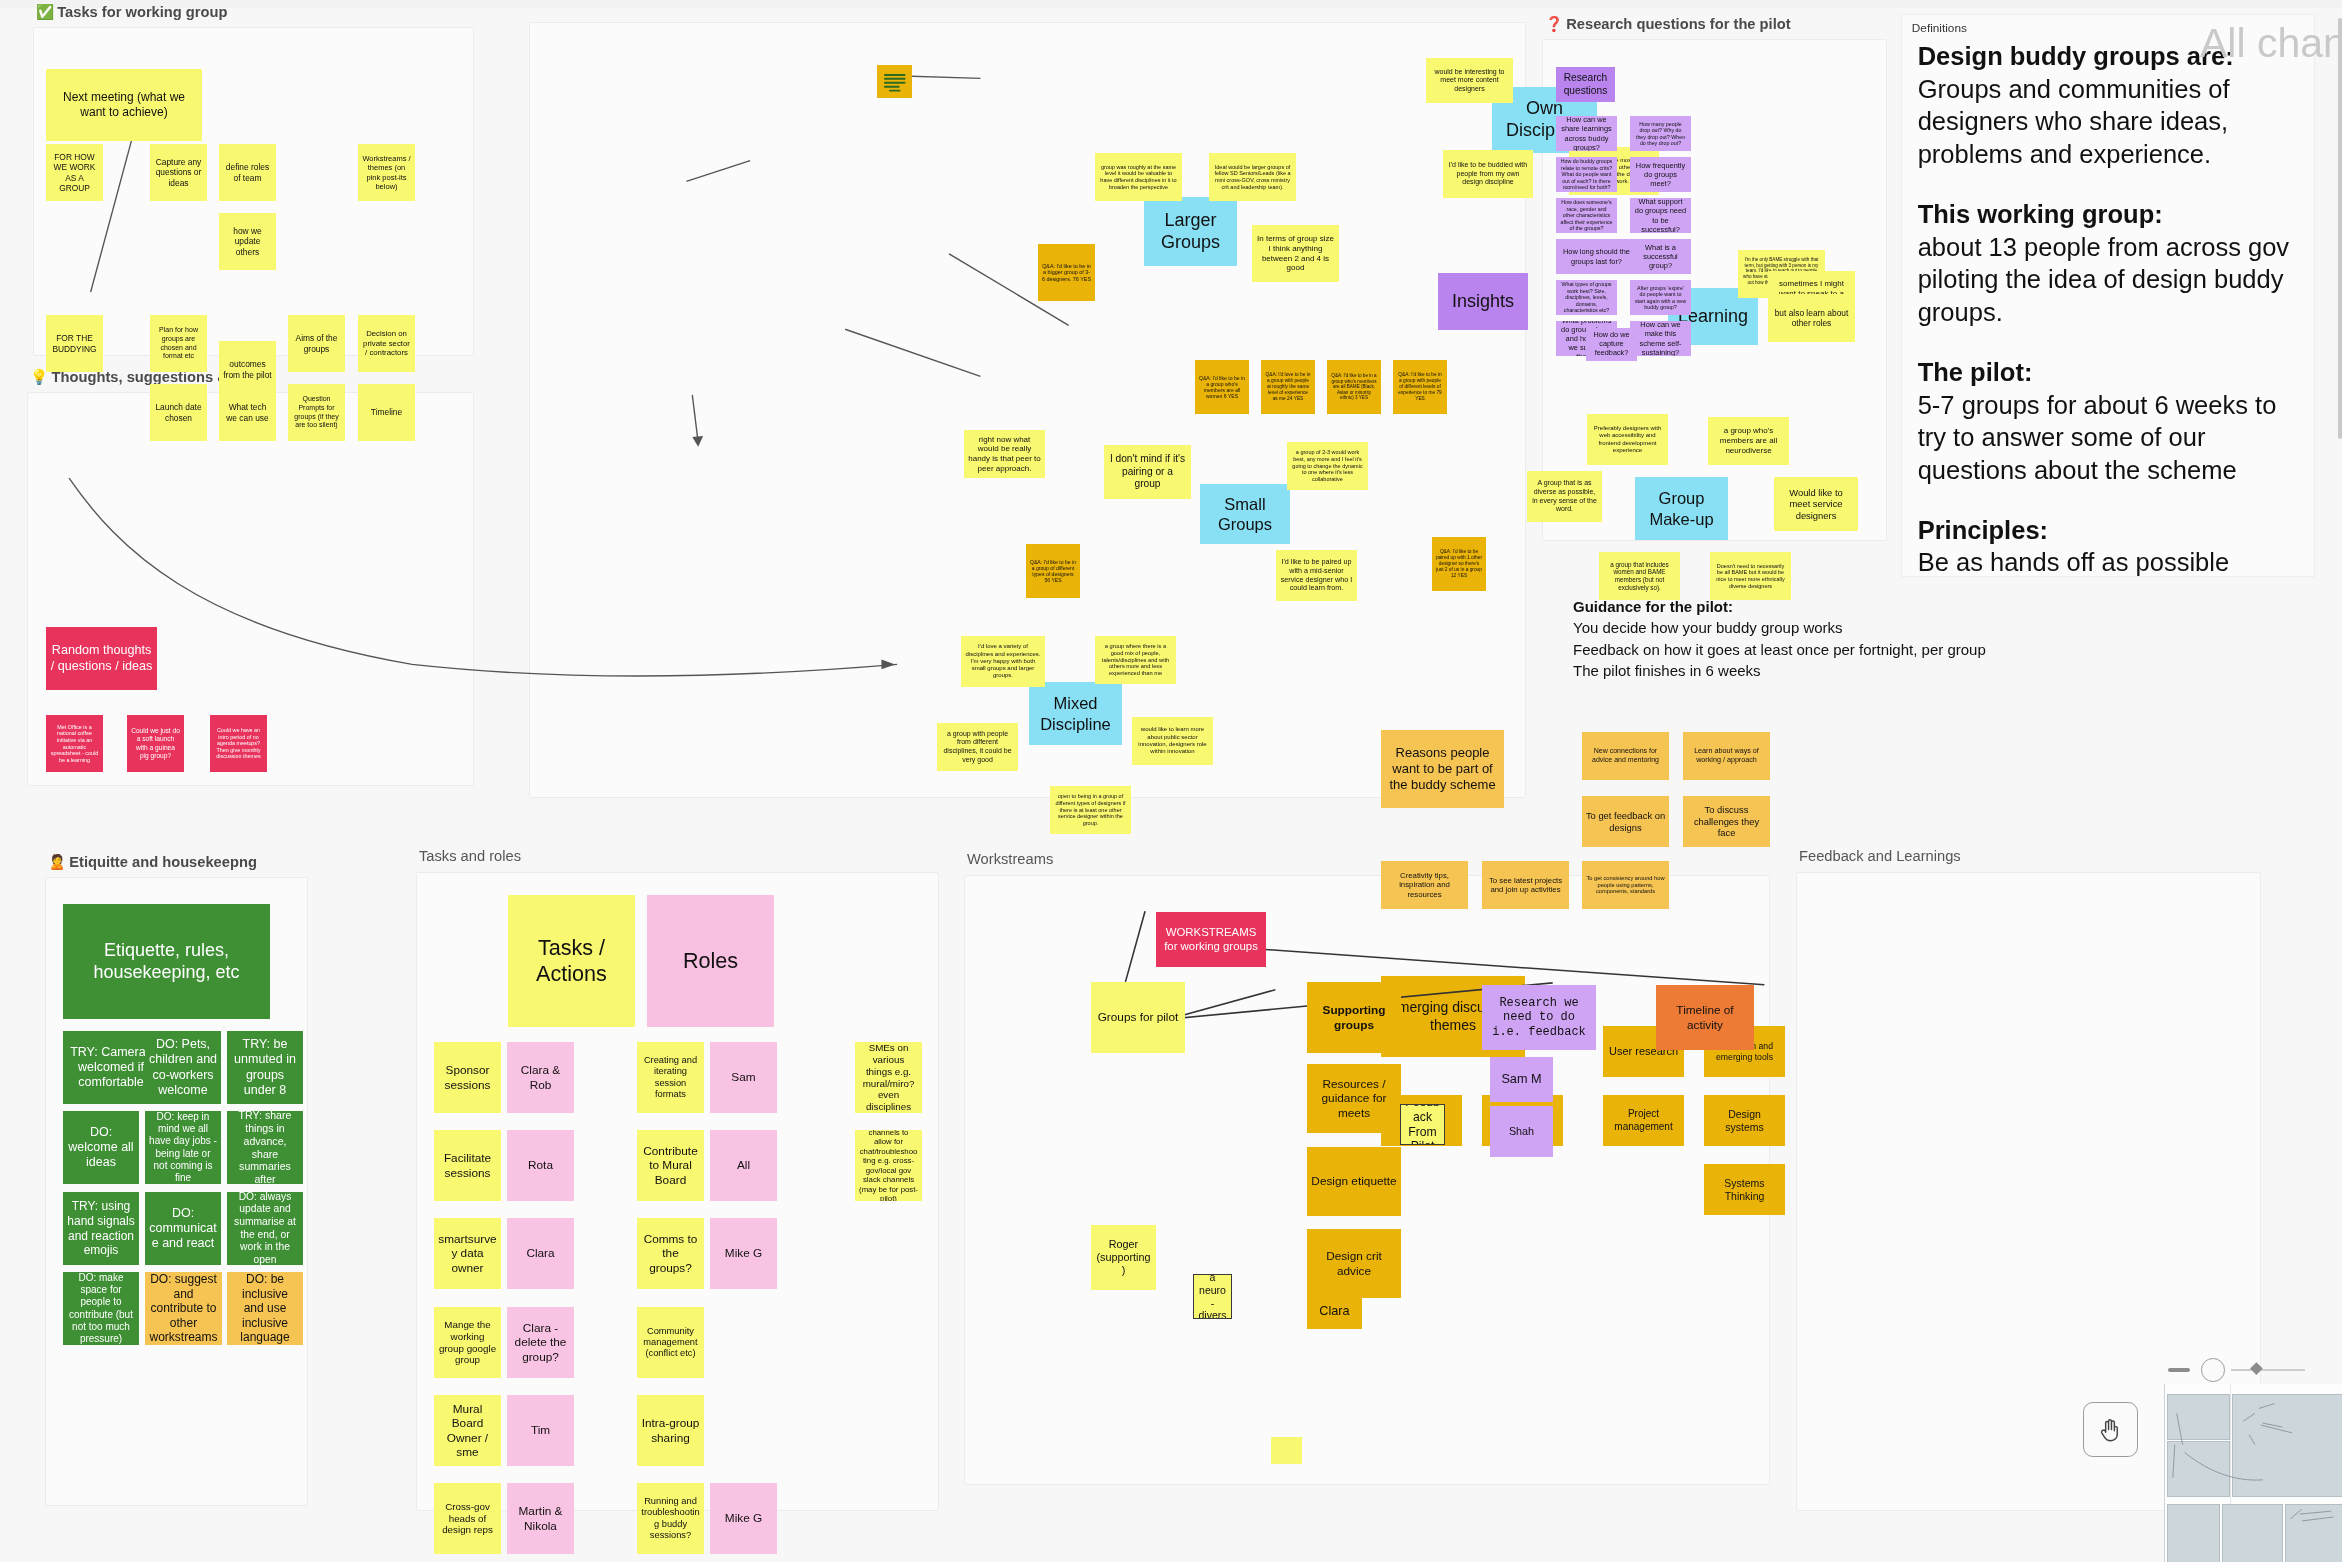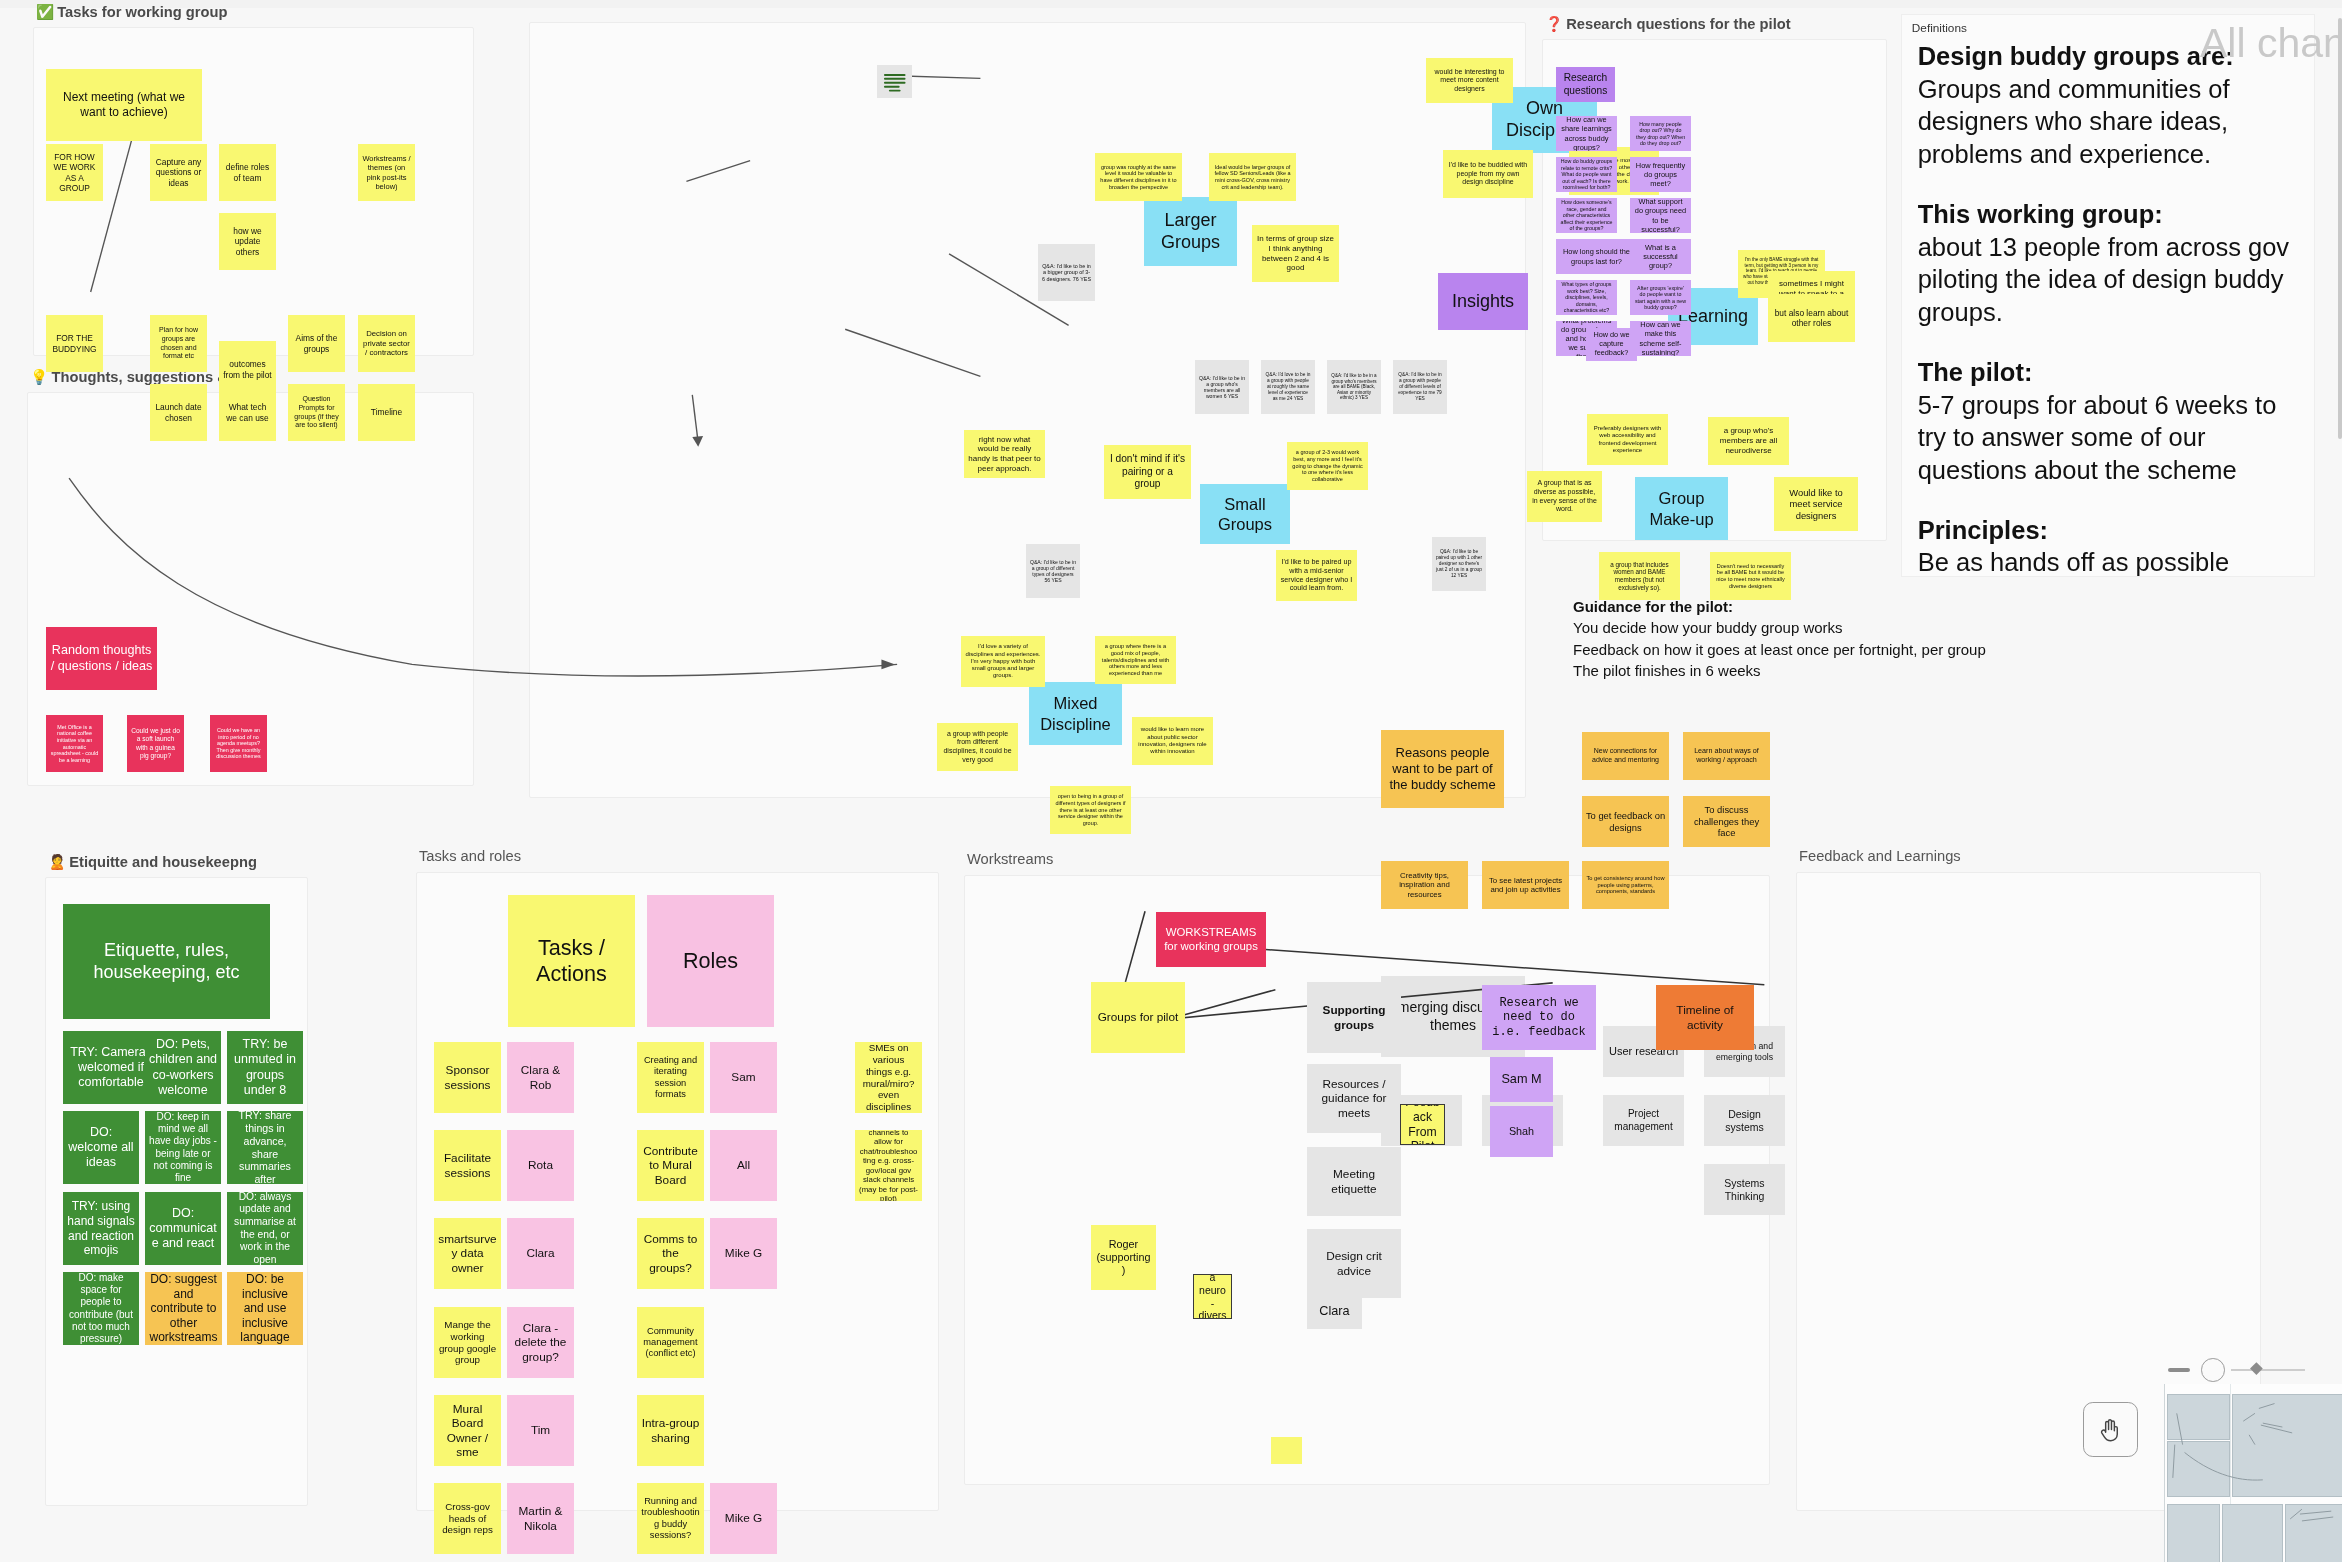--- a/index.html
+++ b/index.html
@@ -10,21 +10,21 @@
   .frame-title{position:absolute;top:-25.5px;left:2px;font-size:14.7px;color:#4a4a4a;
                white-space:nowrap;font-weight:600;}
   .frame-title.plain{font-weight:400;color:#555;}
   .ttl-ico{font-size:14.7px;margin-right:2.9px;}
   .note{position:absolute;box-sizing:border-box;display:flex;align-items:center;
         justify-content:center;text-align:center;padding:2.9px 3.9px;line-height:1.22;
         overflow:hidden;word-break:break-word;}
   .y{background:#f9f871;}
   .pink{background:#f9c3e3;}
   .pinkhdr{background:#f8c1e2;}
-  .green{background:#e5e5e5;}
+  .green{background:#eab308;}
   .greenD{background:#3f8f35;color:#fff;}
   .orange{background:#f6c453;}
   .orangeD{background:#ee7b35;}
   .purple{background:#b984ee;}
   .purple2{background:#cfa4f5;}
   .blue{background:#89e0f5;}
   .red{background:#e8335c;color:#fff;}
   .bordered{border:1px solid #3a3a3a;}
   svg.links{position:absolute;left:0;top:0;overflow:visible;pointer-events:none;}
   .defs-panel{position:absolute;background:#fbfbfb;border:1px solid #eee;}
@@ -296,21 +296,21 @@
     <path d="M1192,1040 L1584,1003" stroke="#333" stroke-width="1.6" fill="none"></path>
     <path d="M1278,968 L1800,1005" stroke="#333" stroke-width="1.6" fill="none"></path>
   </svg>
   <div class="note red" style="left:1156px;top:912px;width:110px;height:55px;font-size:11.4px;">WORKSTREAMS for working groups</div>
   <div id="wsNotes">
       <div class="note y" style="left: 1091px; top: 982px; width: 94px; height: 71px; font-size: 11.8px;">Groups for pilot</div>
       <div class="note green" style="left: 1307px; top: 982px; width: 94px; height: 71px; font-size: 11.8px; font-weight: 700;">Supporting groups</div>
       <div class="note purple2" style="left: 1482px; top: 985px; width: 114px; height: 65px; font-size: 12px; font-family: Liberation Mono, monospace;">Research we need to do i.e. feedback</div>
       <div class="note orangeD" style="left: 1656px; top: 985px; width: 98px; height: 65px; font-size: 11.8px;">Timeline of activity</div>
       <div class="note green" style="left: 1307px; top: 1064px; width: 94px; height: 69px; font-size: 11.8px;">Resources / guidance for meets</div>
-      <div class="note green" style="left: 1307px; top: 1147px; width: 94px; height: 69px; font-size: 11.8px;">Meeting etiquette</div>
+      <div class="note green" style="left: 1307px; top: 1147px; width: 94px; height: 69px; font-size: 11.8px;">Design etiquette</div>
       <div class="note green" style="left: 1307px; top: 1229px; width: 94px; height: 69px; font-size: 11.8px;">Design crit advice</div>
       <div class="note green" style="left: 1307px; top: 1294px; width: 55px; height: 35px; font-size: 12.7px;">Clara</div>
       <div class="note purple2" style="left: 1490px; top: 1057px; width: 63px; height: 45px; font-size: 12.7px;">Sam M</div>
       <div class="note purple2" style="left: 1490px; top: 1106px; width: 63px; height: 51px; font-size: 10.8px;">Shah</div>
       <div class="note y" style="left: 1091px; top: 1225px; width: 65px; height: 65px; font-size: 10.8px;">Roger (supporting)</div>
     </div>
   <div class="note y" style="left:1271px;top:1437px;width:31px;height:27.4px;"></div>
 
   <div id="fbNotes">
       <div class="note y bordered" style="left: 1400px; top: 1104px; width: 45px; height: 41px; font-size: 12.2px;">Feedback From Pilot</div>

